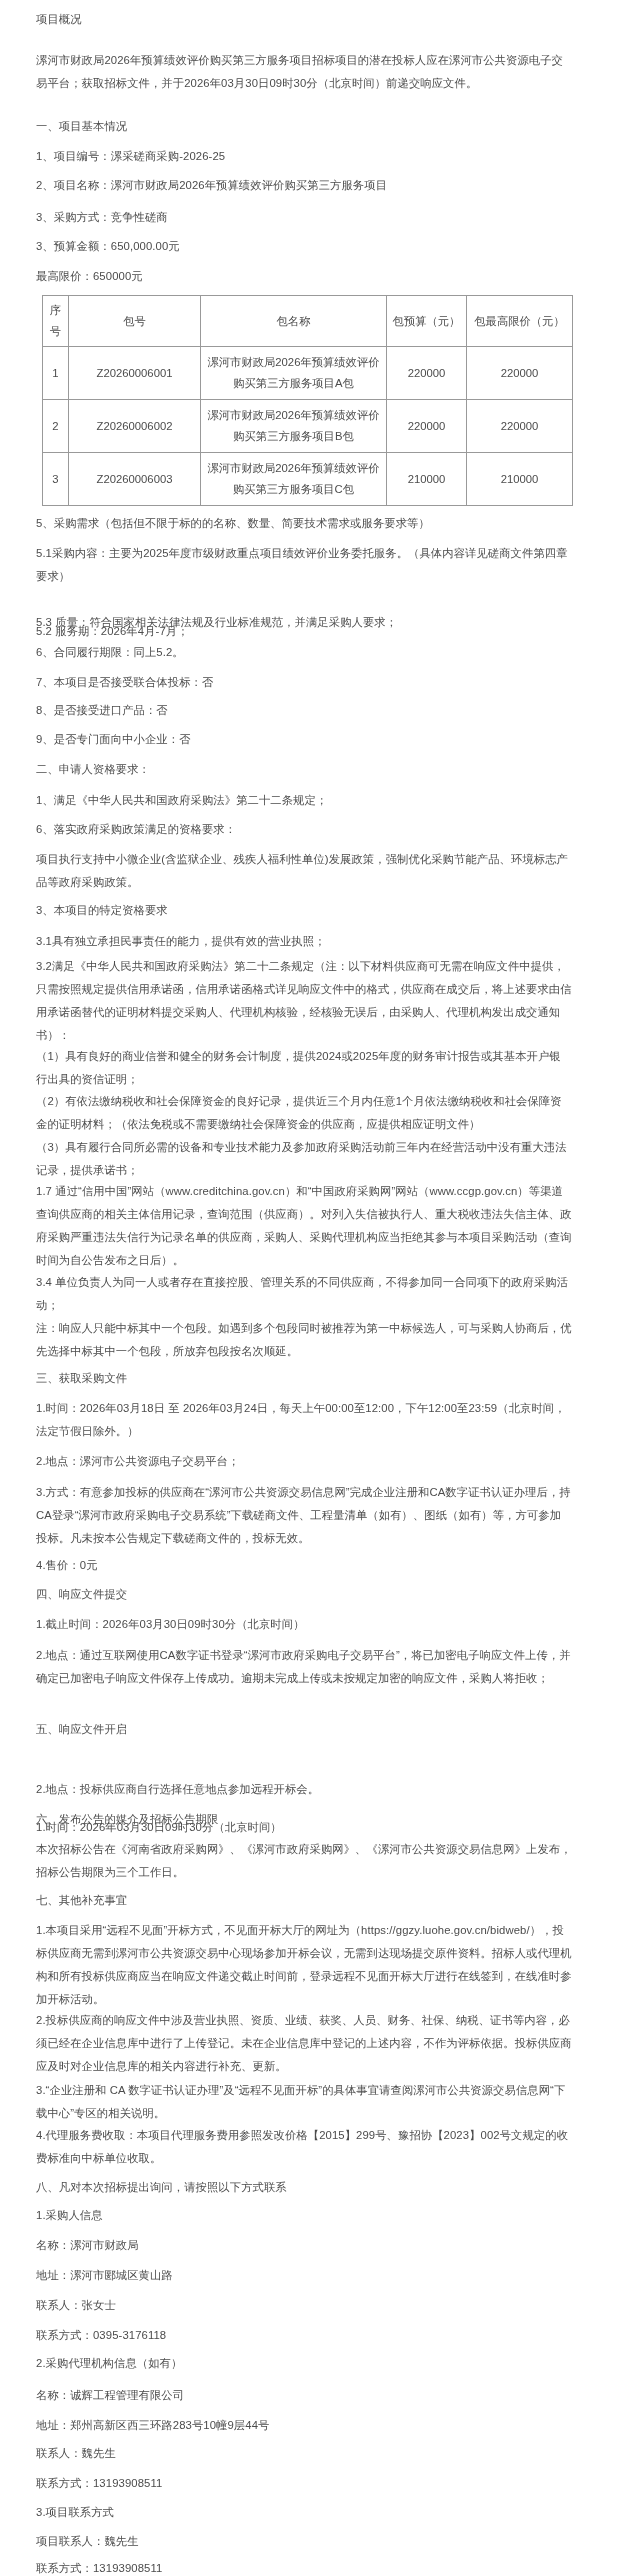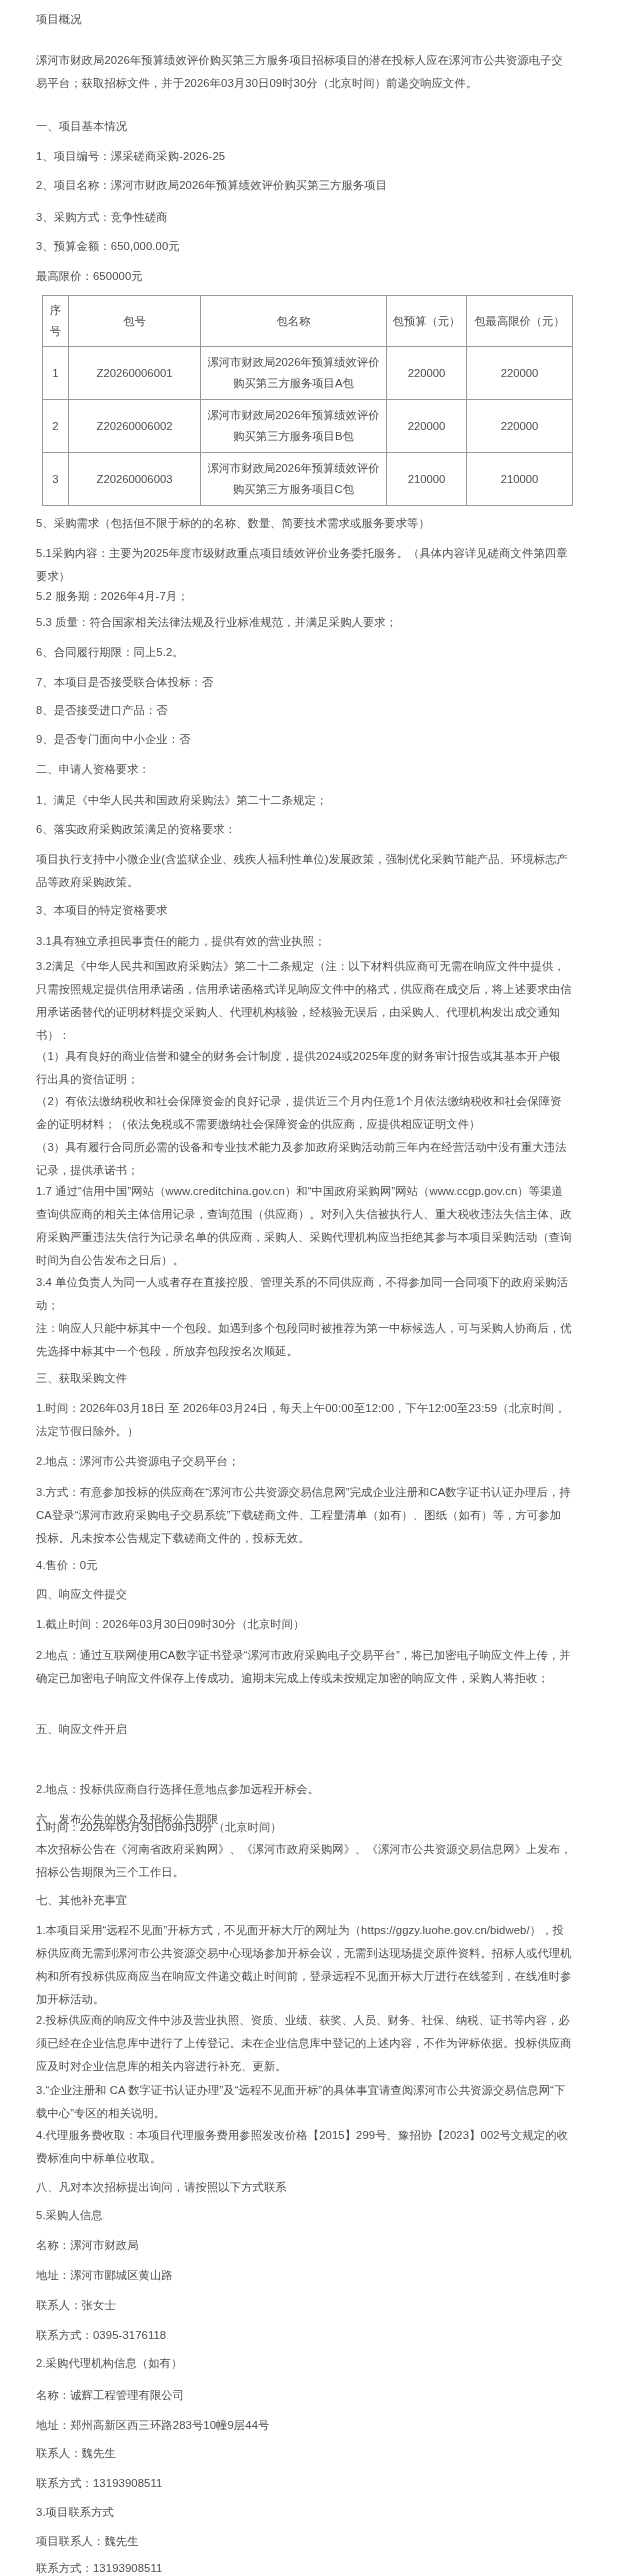--- a/index.html
+++ b/index.html
@@ -74,21 +74,21 @@
       <td>Z20260006003</td>
       <td>漯河市财政局2026年预算绩效评价购买第三方服务项目C包</td>
       <td>210000</td>
       <td>210000</td>
     </tr>
   </tbody>
 </table>
 
 <p class="blk" style="top:512px">5、采购需求（包括但不限于标的的名称、数量、简要技术需求或服务要求等）</p>
 <p class="blk" style="top:542px">5.1采购内容：主要为2025年度市级财政重点项目绩效评价业务委托服务。（具体内容详见磋商文件第四章要求）</p>
-<p class="blk" style="top:585px">5.2 服务期：2026年4月-7月；</p>
+<p class="blk" style="top:620px">5.2 服务期：2026年4月-7月；</p>
 <p class="blk" style="top:611px">5.3 质量：符合国家相关法律法规及行业标准规范，并满足采购人要求；</p>
 <p class="blk" style="top:641px">6、合同履行期限：同上5.2。</p>
 <p class="blk" style="top:671px">7、本项目是否接受联合体投标：否</p>
 <p class="blk" style="top:699px">8、是否接受进口产品：否</p>
 <p class="blk" style="top:728px">9、是否专门面向中小企业：否</p>
 <p class="blk" style="top:758px">二、申请人资格要求：</p>
 <p class="blk" style="top:789px">1、满足《中华人民共和国政府采购法》第二十二条规定；</p>
 <p class="blk" style="top:818px">6、落实政府采购政策满足的资格要求：</p>
 <p class="blk" style="top:848px">项目执行支持中小微企业(含监狱企业、残疾人福利性单位)发展政策，强制优化采购节能产品、环境标志产品等政府采购政策。</p>
 <p class="blk" style="top:899px">3、本项目的特定资格要求</p>
@@ -112,21 +112,21 @@
 <p class="blk" style="top:1816px">1.时间：2026年03月30日09时30分（北京时间）</p>
 <p class="blk" style="top:1778px">2.地点：投标供应商自行选择任意地点参加远程开标会。</p>
 <p class="blk" style="top:1808px">六、发布公告的媒介及招标公告期限</p>
 <p class="blk" style="top:1838px">本次招标公告在《河南省政府采购网》、《漯河市政府采购网》、《漯河市公共资源交易信息网》上发布，招标公告期限为三个工作日。</p>
 <p class="blk" style="top:1889px">七、其他补充事宜</p>
 <p class="blk" style="top:1919px">1.本项目采用“远程不见面”开标方式，不见面开标大厅的网址为（https://ggzy.luohe.gov.cn/bidweb/），投标供应商无需到漯河市公共资源交易中心现场参加开标会议，无需到达现场提交原件资料。招标人或代理机构和所有投标供应商应当在响应文件递交截止时间前，登录远程不见面开标大厅进行在线签到，在线准时参加开标活动。</p>
 <p class="blk" style="top:2009px">2.投标供应商的响应文件中涉及营业执照、资质、业绩、获奖、人员、财务、社保、纳税、证书等内容，必须已经在企业信息库中进行了上传登记。未在企业信息库中登记的上述内容，不作为评标依据。投标供应商应及时对企业信息库的相关内容进行补充、更新。</p>
 <p class="blk" style="top:2079px">3.“企业注册和 CA 数字证书认证办理”及“远程不见面开标”的具体事宜请查阅漯河市公共资源交易信息网“下载中心”专区的相关说明。</p>
 <p class="blk" style="top:2124px">4.代理服务费收取：本项目代理服务费用参照发改价格【2015】299号、豫招协【2023】002号文规定的收费标准向中标单位收取。</p>
 <p class="blk" style="top:2176px">八、凡对本次招标提出询问，请按照以下方式联系</p>
-<p class="blk" style="top:2204px">5.采购人信息</p>
+<p class="blk" style="top:2204px">1.采购人信息</p>
 <p class="blk" style="top:2234px">名称：漯河市财政局</p>
 <p class="blk" style="top:2264px">地址：漯河市郾城区黄山路</p>
 <p class="blk" style="top:2294px">联系人：张女士</p>
 <p class="blk" style="top:2324px">联系方式：0395-3176118</p>
 <p class="blk" style="top:2352px">2.采购代理机构信息（如有）</p>
 <p class="blk" style="top:2384px">名称：诚辉工程管理有限公司</p>
 <p class="blk" style="top:2414px">地址：郑州高新区西三环路283号10幢9层44号</p>
 <p class="blk" style="top:2442px">联系人：魏先生</p>
 <p class="blk" style="top:2472px">联系方式：13193908511</p>
 <p class="blk" style="top:2501px">3.项目联系方式</p>

